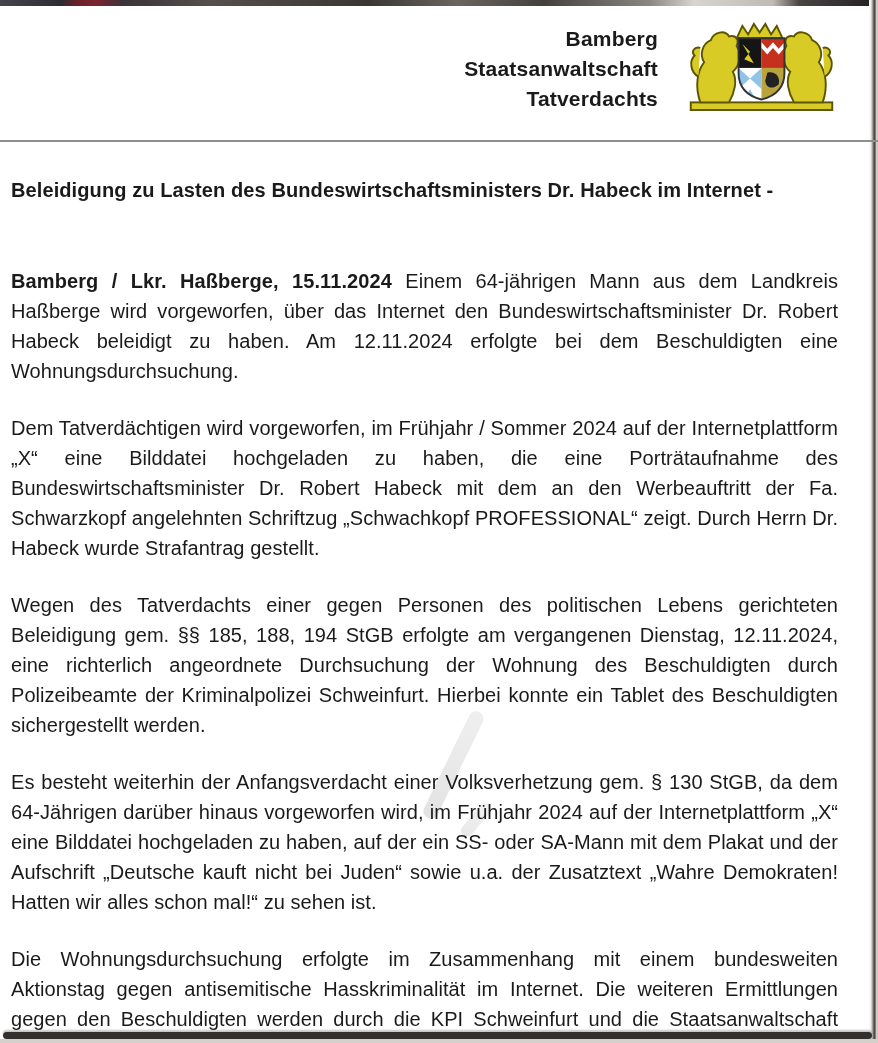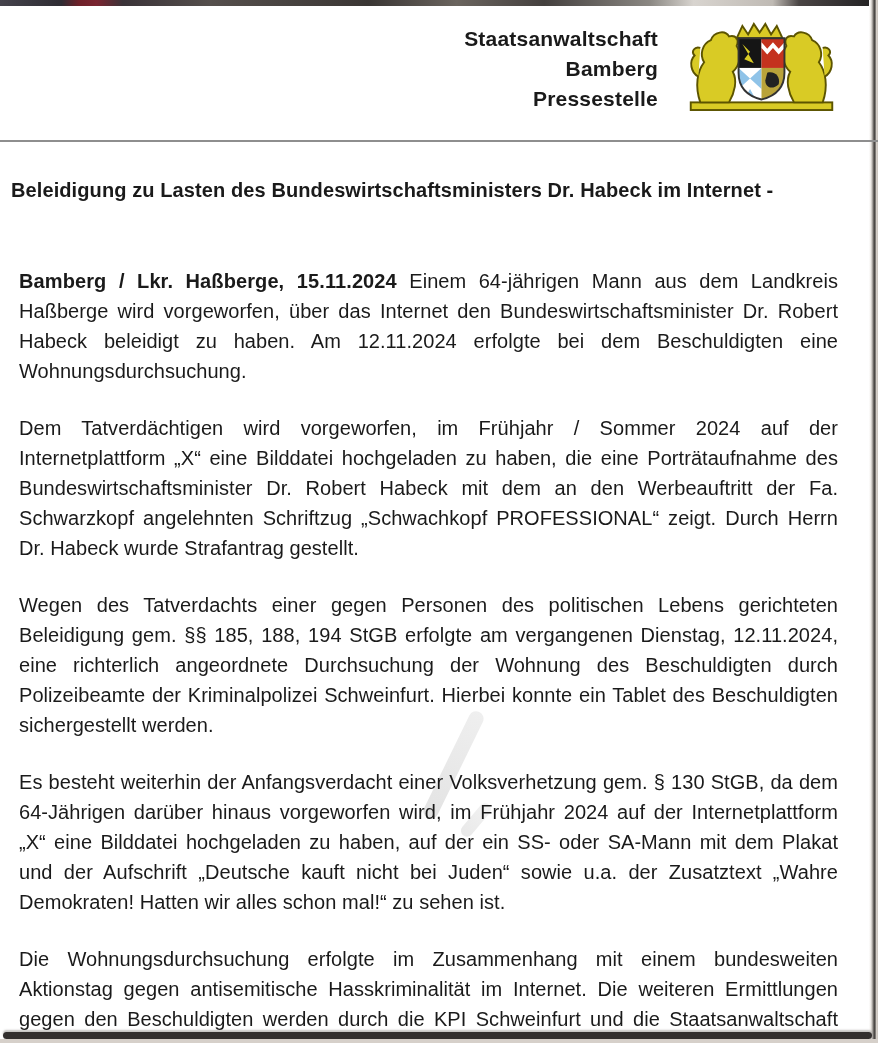--- a/index.html
+++ b/index.html
@@ -45,37 +45,37 @@
   .logo{position:absolute;top:18px;right:40px;width:153px;height:98px;}
   .divider{position:absolute;top:140px;left:0;width:100%;height:2px;background:#8e8e8e;}
 
   
   .title{
     position:absolute;top:175px;left:11px;right:38px;
     font-size:20px;font-weight:bold;line-height:31px;letter-spacing:.1px;
   }
   .doc-body{position:absolute;top:266px;left:11px;right:40px;}
   .doc-body p{
-    margin:0 0 27px 8px;font-size:20px;line-height:30px;
+    margin:0 0 27px 0;font-size:20px;line-height:30px;
     text-align:justify;text-align-last:left;letter-spacing:.05px;
   }
   .doc-body p strong{letter-spacing:.1px;}
 </style>
 </head>
 <body>
 
 <div class="top-strip"></div>
 <div class="right-edge"></div>
 <div class="watermark wm-1"></div>
 <div class="watermark wm-2"></div>
 
 <div class="header-text">
+  <div>Bamberg</div>
   <div>Staatsanwaltschaft</div>
-  <div>Bamberg</div>
-  <div>Pressestelle</div>
+  <div>Tatverdachts</div>
 </div>
 
 <svg class="logo" viewBox="0 0 160 100" aria-hidden="true">
 
   <rect x="6" y="87" width="148" height="8" fill="#d9cb25" stroke="#5c5400" stroke-width="2"></rect>
 
   <g stroke="#5c5400" stroke-width="2" fill="#d9cb25">
     <path d="M16,87 C10,70 13,54 20,45 C15,37 18,26 27,22 C30,13 42,11 46,18 C53,16 57,21 54,28 C60,37 57,49 50,55 C55,64 52,77 46,87 Z"></path>
     <path d="M14,60 C6,56 4,44 10,38 C6,34 10,28 16,30"></path>
   </g>

